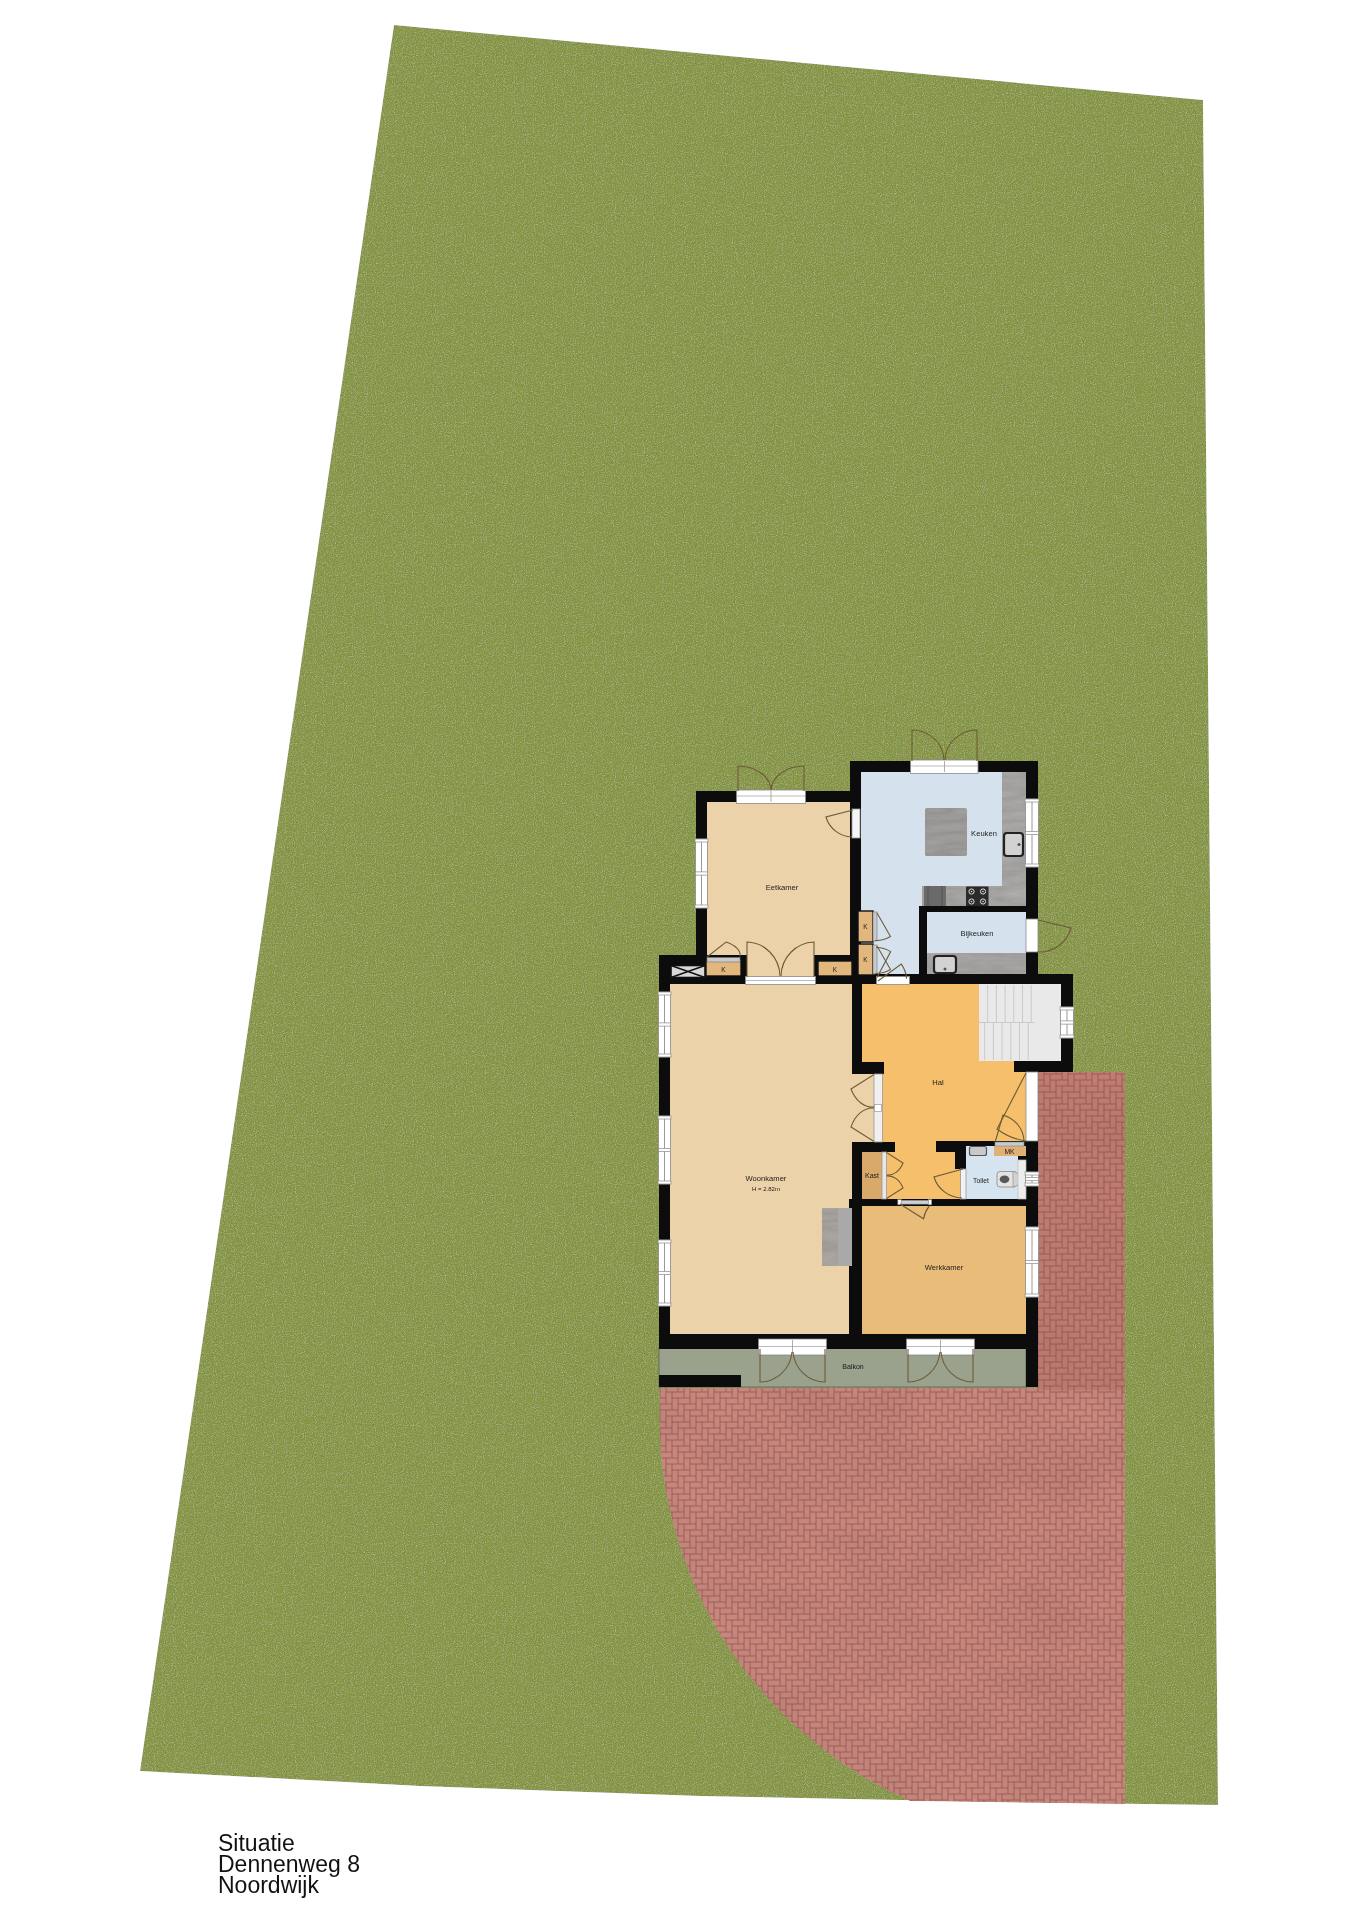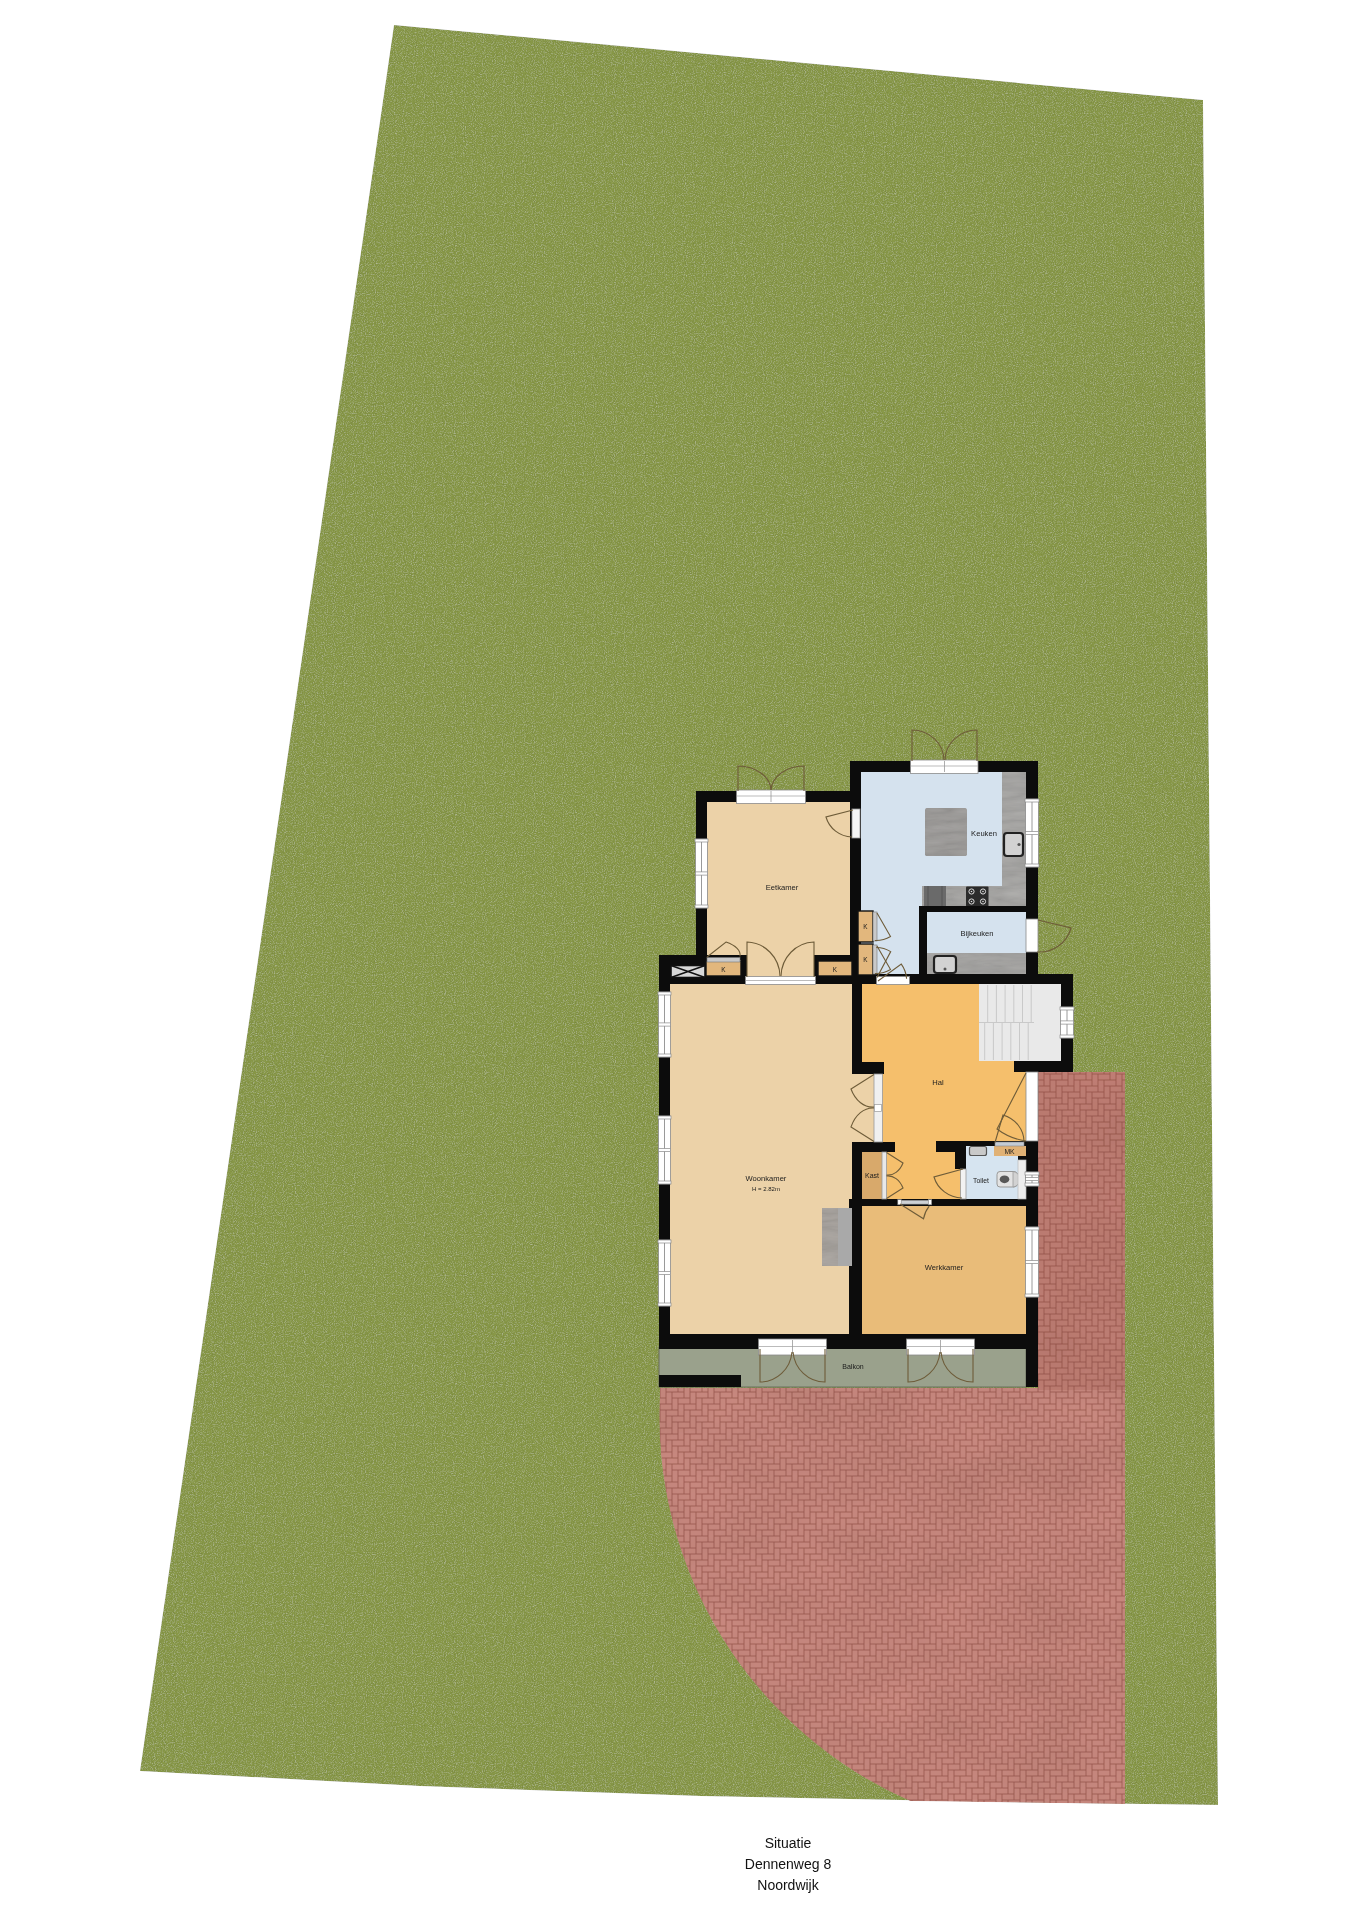--- a/index.html
+++ b/index.html
@@ -391,13 +391,13 @@
 
 <text x="766" y="1181" font-size="7.6" fill="#1c1c1c" text-anchor="middle" font-weight="normal" font-family="Liberation Sans, sans-serif">Woonkamer</text>
 
 <text x="766" y="1191" font-size="6" fill="#1c1c1c" text-anchor="middle" font-weight="normal" font-family="Liberation Sans, sans-serif">H = 2.82m</text>
 
 <text x="944" y="1270" font-size="7.6" fill="#1c1c1c" text-anchor="middle" font-weight="normal" font-family="Liberation Sans, sans-serif">Werkkamer</text>
 
 <text x="853" y="1369" font-size="7" fill="#1c1c1c" text-anchor="middle" font-weight="normal" font-family="Liberation Sans, sans-serif">Balkon</text>
 </svg>
 
-<div style="position:absolute;left:218px;top:1833px;width:1140px;text-align:center;font-size:14px;line-height:21px;color:#111;">Situatie<br>Dennenweg 8<br>Noordwijk</div>
+<div style="position:absolute;left:218px;top:1833px;width:1140px;text-align:left;font-size:23px;line-height:21px;color:#111;">Situatie<br>Dennenweg 8<br>Noordwijk</div>
 </div>
 </body></html>

